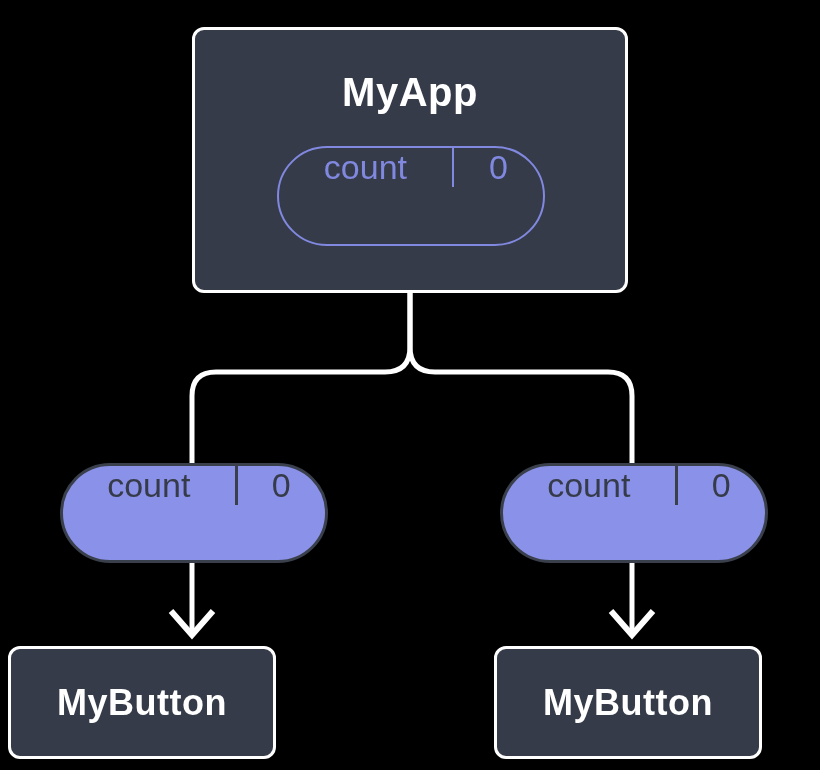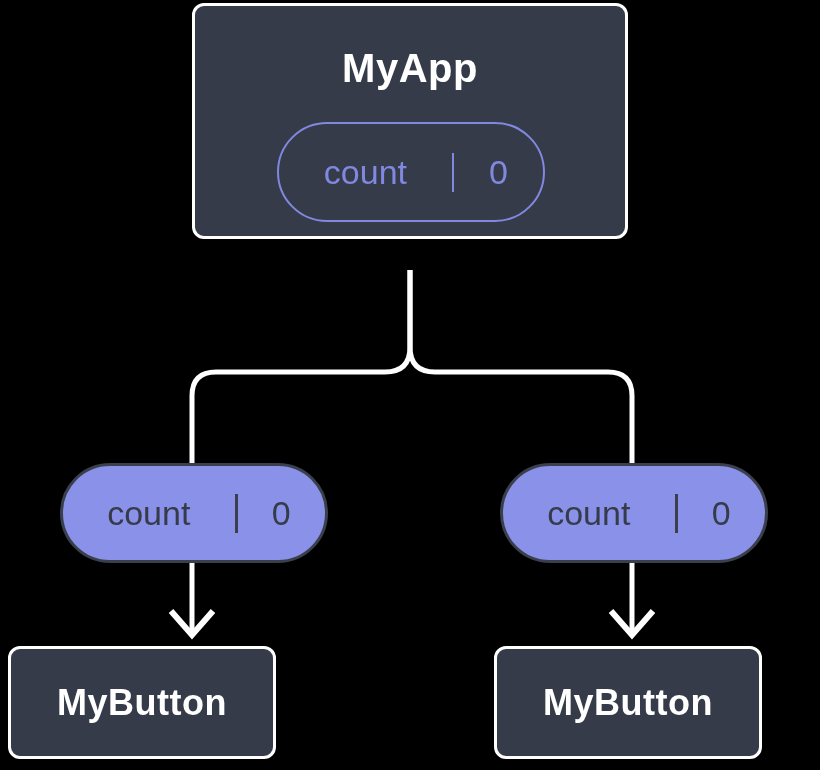--- a/index.html
+++ b/index.html
@@ -5,28 +5,28 @@
   html,body{margin:0;padding:0;background:#000;}
   .canvas{
     position:relative;width:820px;height:770px;background:#000000;
     font-family:"Liberation Sans",sans-serif;overflow:hidden;
   }
   svg.wires{position:absolute;left:0;top:0;z-index:0;}
   .node{
     position:absolute;box-sizing:border-box;background:#353b48;
     border:3px solid #ffffff;border-radius:12px;z-index:1;
   }
-  .node-root{left:192px;top:3px;width:436px;height:236px;padding-left:47px;}
+  .node-root{left:192px;top:27px;width:436px;height:266px;padding-left:47px;}
   .node-title{
     position:absolute;left:0;right:0;text-align:center;color:#ffffff;
     font-weight:600;line-height:1;letter-spacing:0.5px;
   }
   .node-root .node-title{top:42px;font-size:40px;}
   .pill{
-    position:absolute;box-sizing:border-box;display:flex;align-items:center;
+    position:absolute;box-sizing:border-box;display:flex;align-items:flex-start;
     border-radius:60px;z-index:1;font-size:34px;
   }
   .pill-cell{display:flex;align-items:center;justify-content:center;}
   .pill-name{width:65.5%;}
   .pill-value{flex:1;}
   .pill-outline{
     left:82px;top:116px;width:268px;height:100px;
     border:2.5px solid #8088e0;color:#8088e0;background:transparent;
   }
   .pill-outline .pill-value{border-left:2.5px solid #8088e0;}

